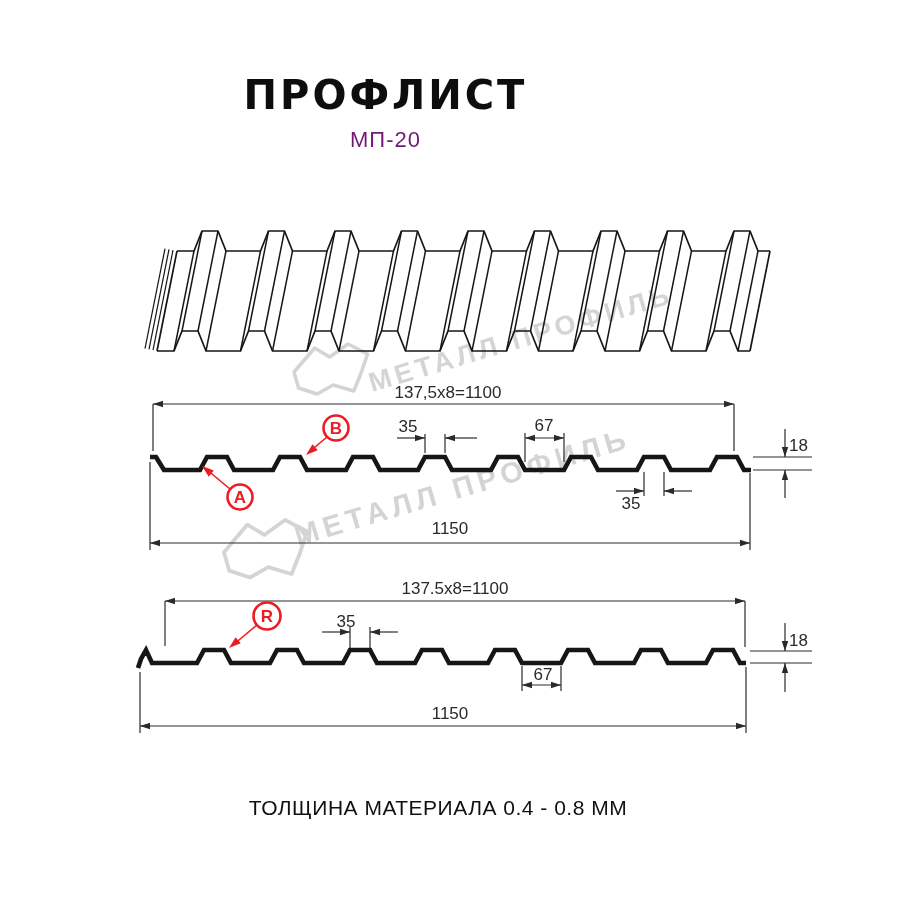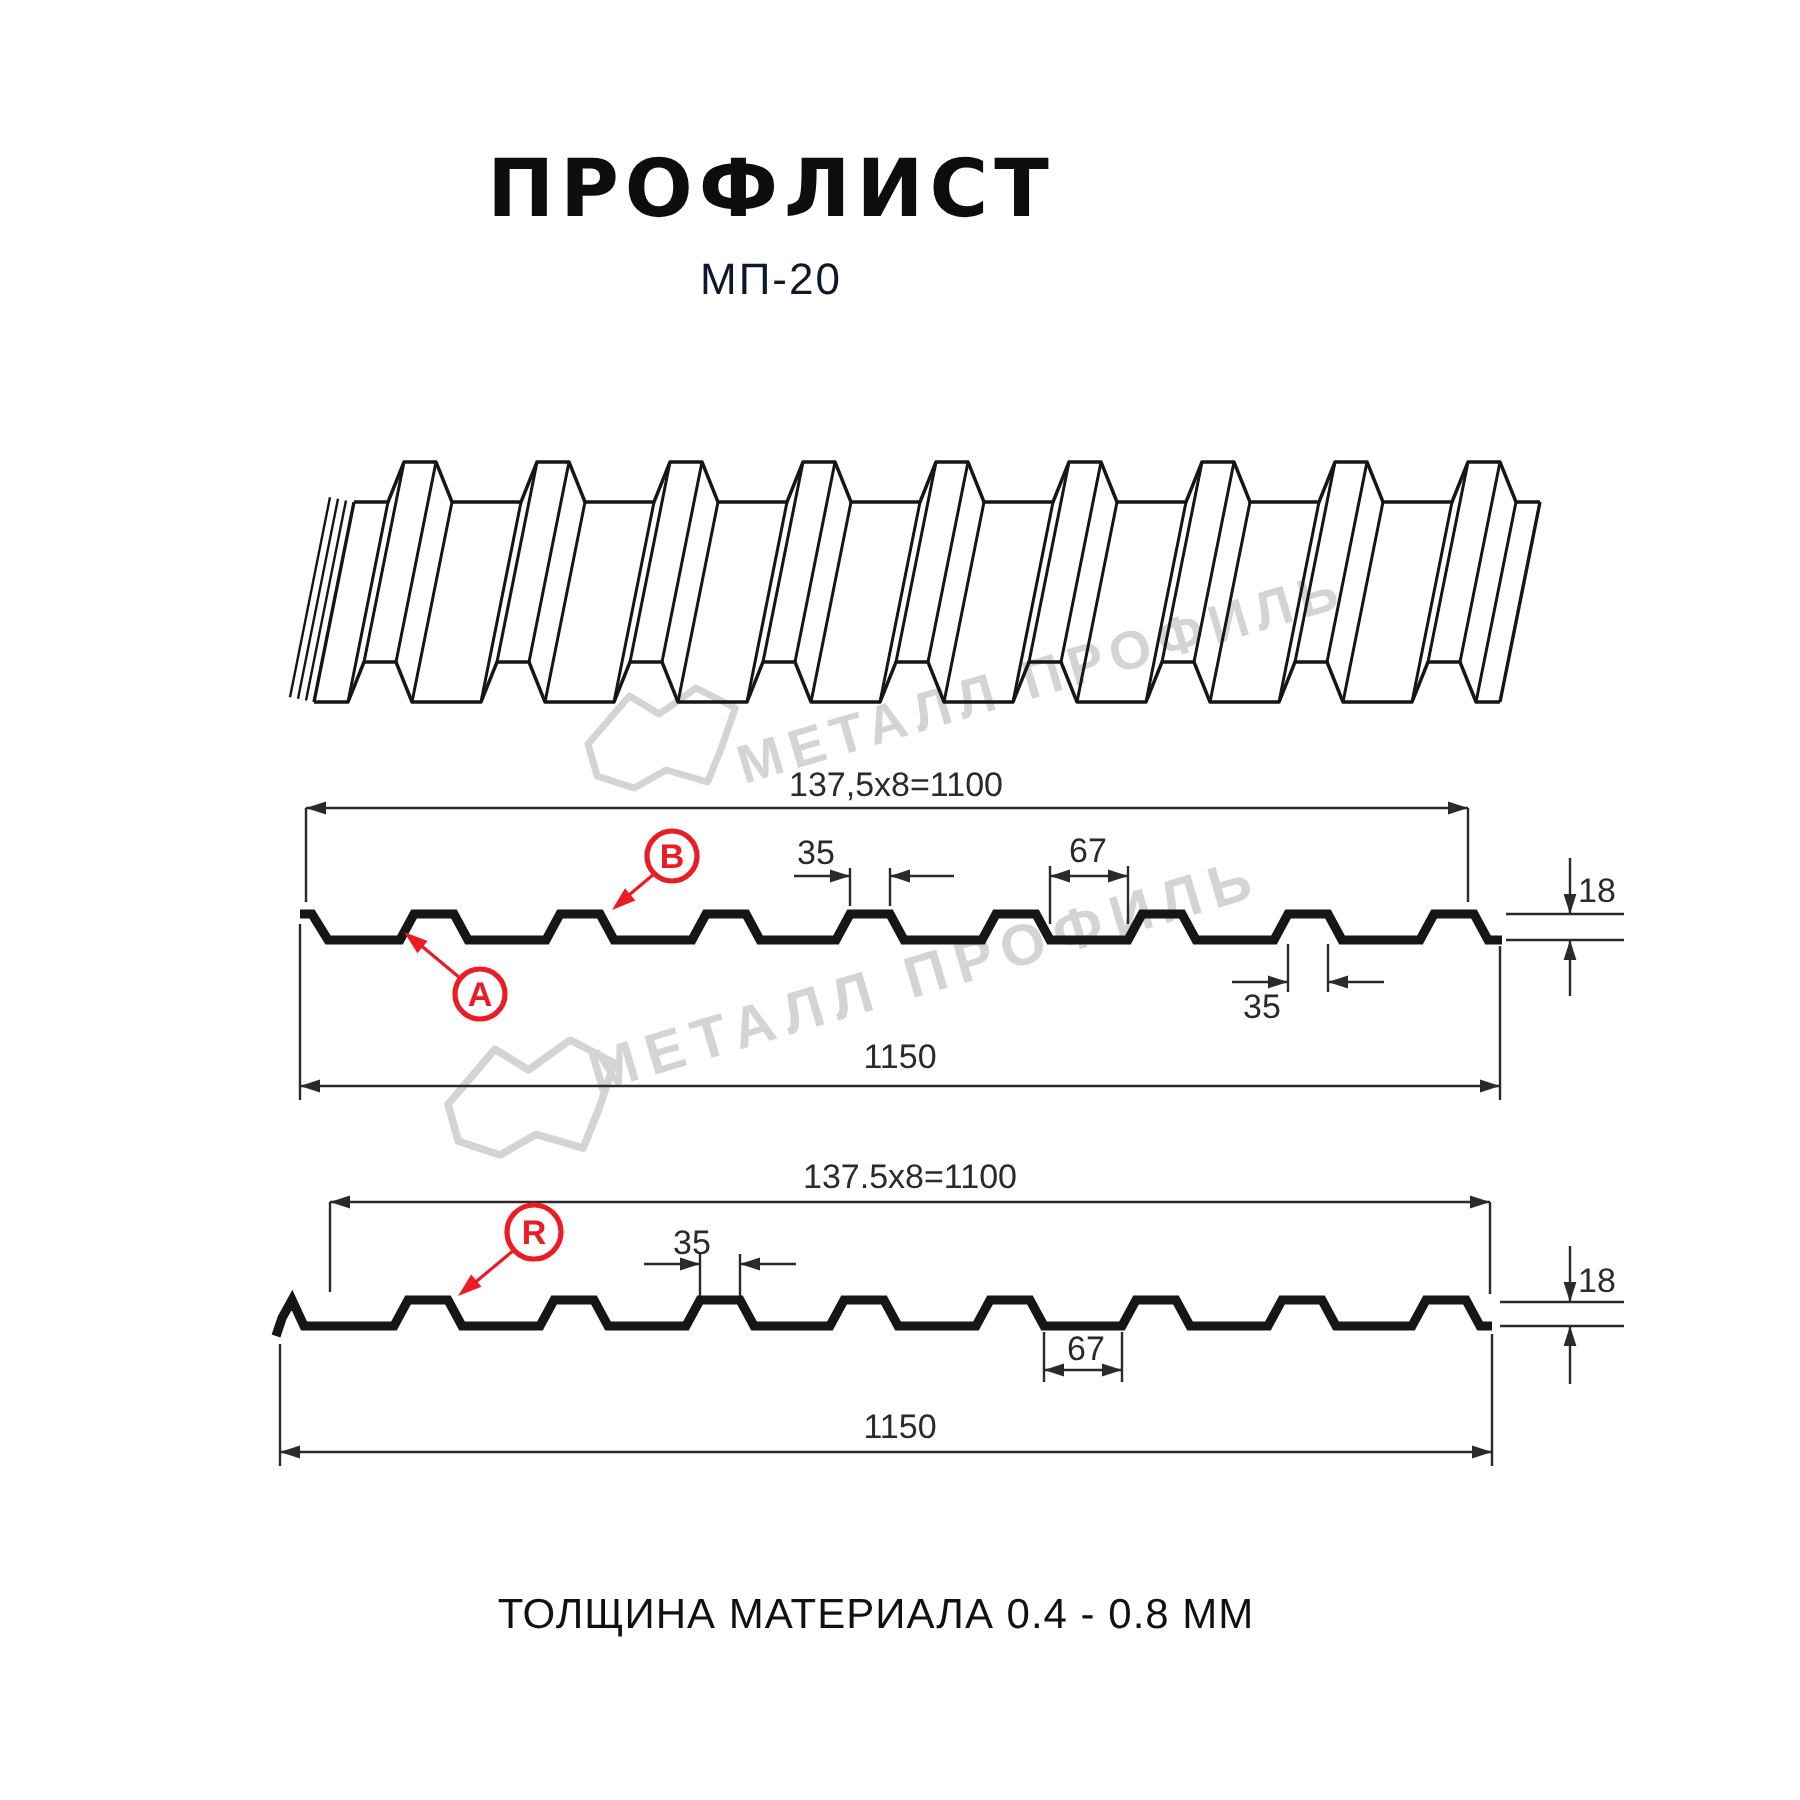--- a/index.html
+++ b/index.html
@@ -12,21 +12,21 @@
   #page{
     position:relative;width:900px;height:900px;background:#fff;overflow:hidden;
     font-family:"Liberation Sans", sans-serif;color:var(--ink);
   }
   #hdr{position:absolute;top:72px;left:0;width:771px;text-align:center;}
   #title{
     font-size:40px;font-weight:800;letter-spacing:3px;color:#0d0d0d;
     font-family:"DejaVu Sans","Liberation Sans",sans-serif;
   }
   #subtitle{
-    margin-top:9px;font-size:22px;font-weight:500;letter-spacing:1px;color:#0f172a;
+    margin-top:9px;font-size:22px;font-weight:500;letter-spacing:1px;color:#701a75;
   }
   #ftr{
     position:absolute;top:796px;left:0;width:876px;text-align:center;
     font-size:21px;font-weight:500;letter-spacing:.5px;color:#111;
   }
   svg{position:absolute;left:0;top:0;}
   .dim-text{font-size:17px;fill:var(--dim);}
   .red-letter{font-size:17px;font-weight:bold;fill:var(--red);}
   .wm-text{font-size:27px;font-weight:bold;fill:var(--wm);letter-spacing:4px;}
   .wm-text2{font-size:29px;letter-spacing:5px;}

